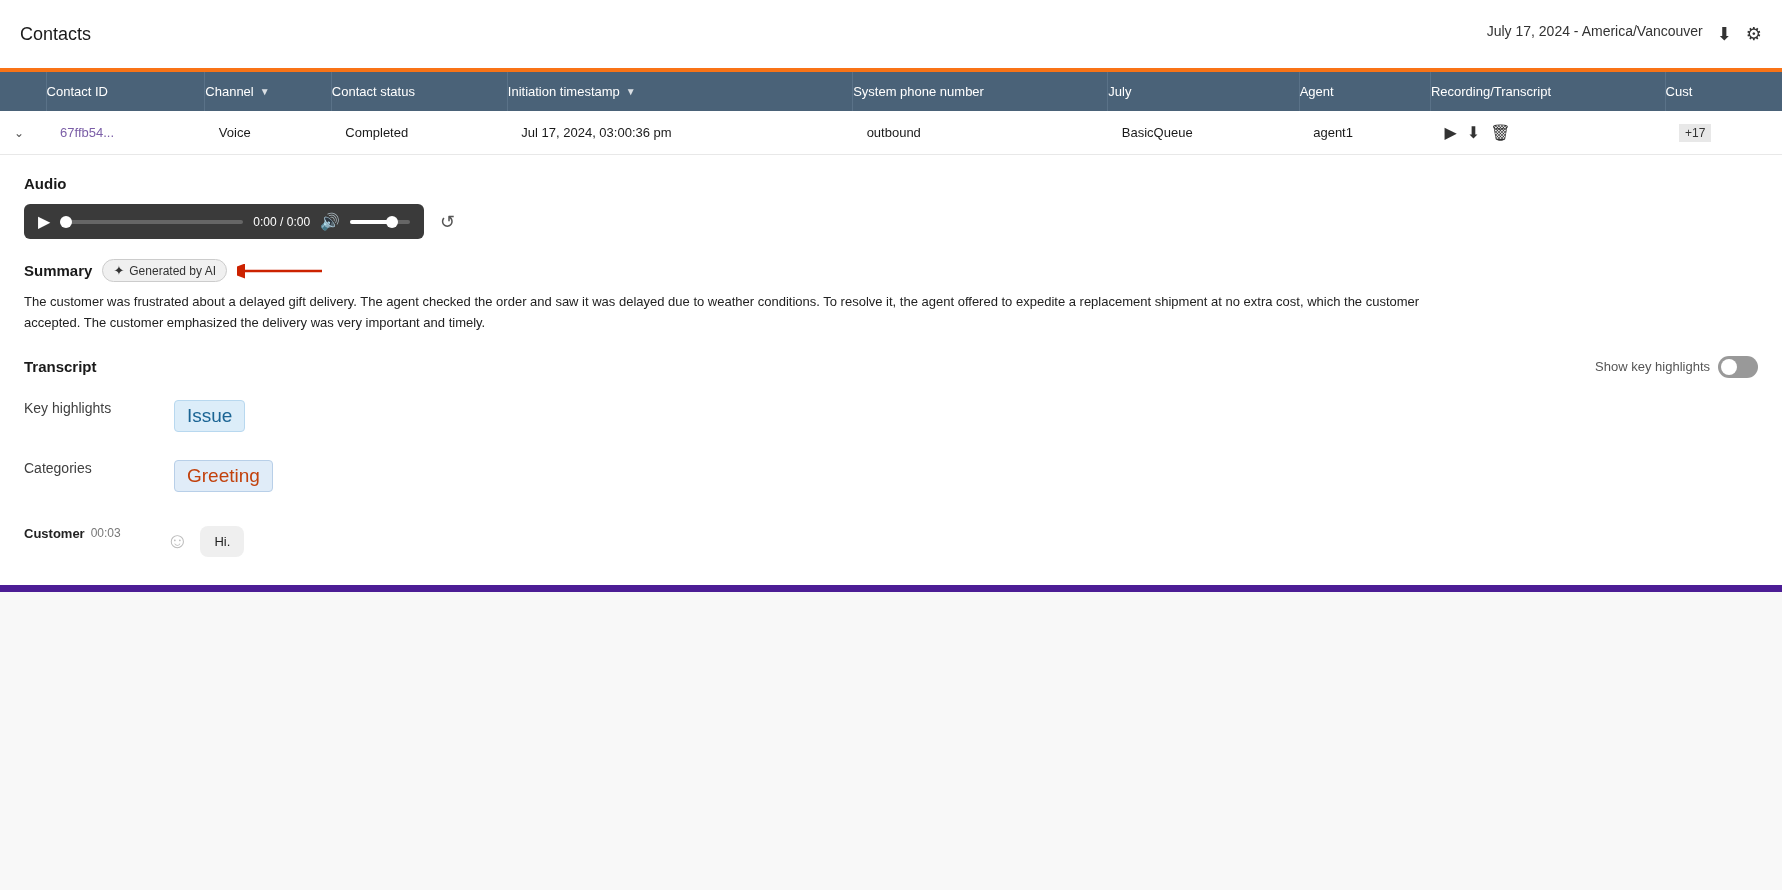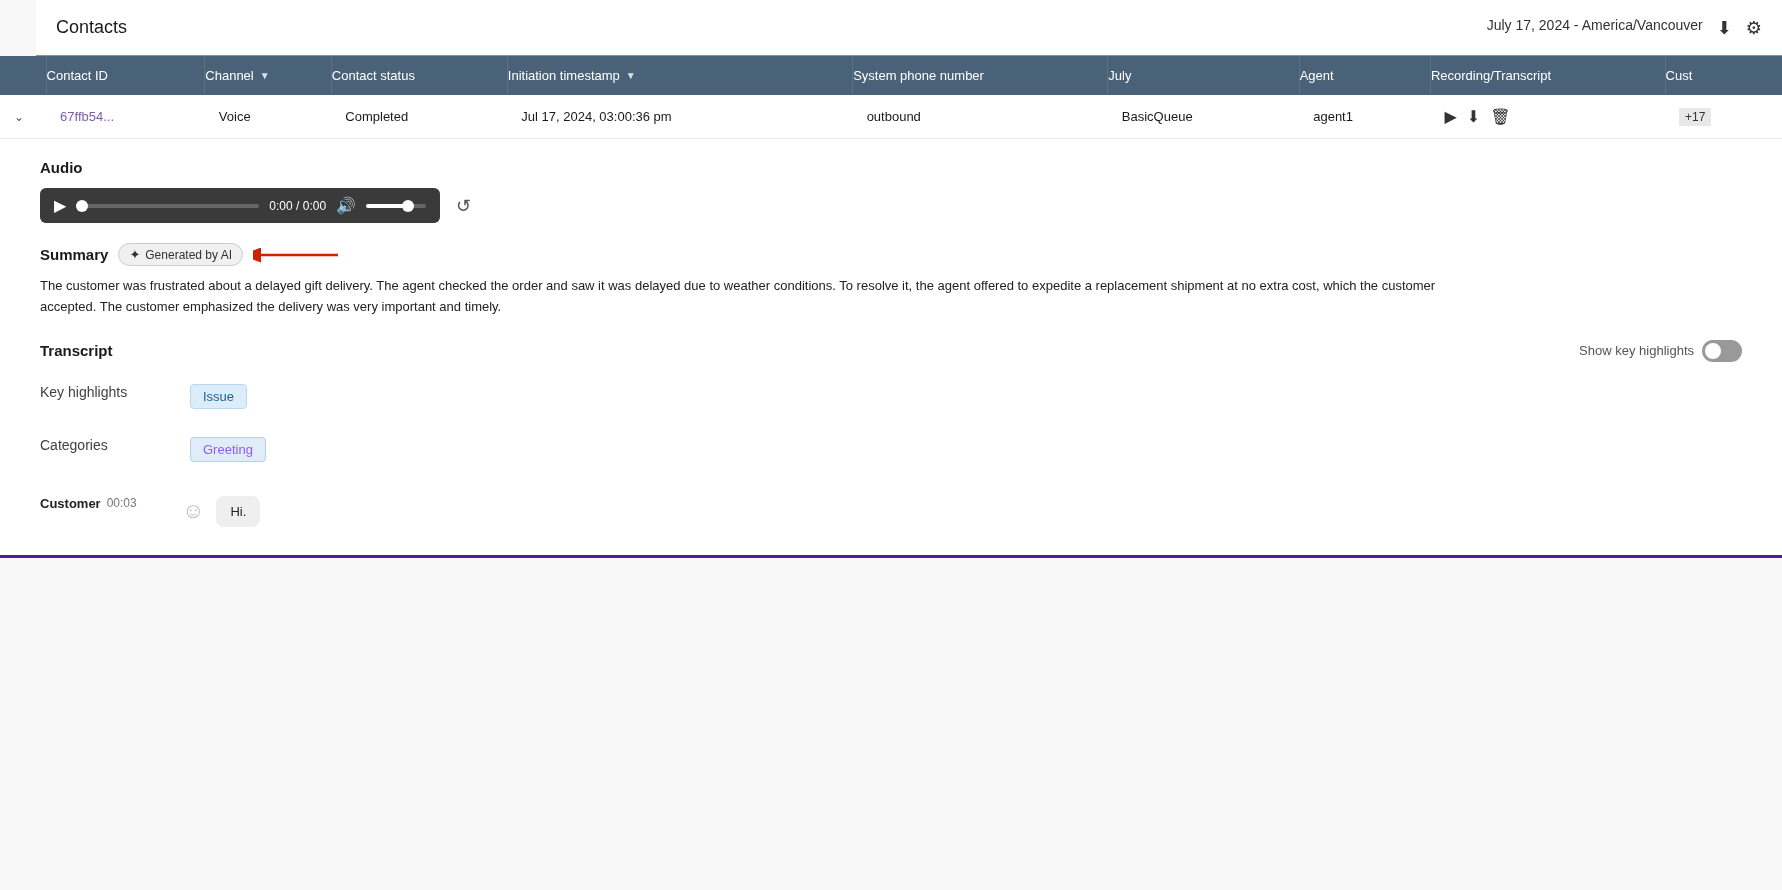--- a/index.html
+++ b/index.html
@@ -1,23 +1,22 @@
 <!DOCTYPE html>
 <html><head>
   <meta charset="utf-8">
   <style>
     * { box-sizing: border-box; margin: 0; padding: 0; }
     body { font-family: -apple-system, BlinkMacSystemFont, 'Segoe UI', Arial, sans-serif; font-size: 14px; background: #f8f8f8; color: #1a1a1a; }
 
     
     .top-header {
       display: flex; align-items: center; justify-content: space-between;
-      padding: 10px 20px; background: #fff; border-bottom: 1px solid #f97316;
-      height: 56px;
-      margin-left: 36px;
+      padding: 10px 20px; background: #fff; border-bottom: 4px solid #f97316;
+      height: 72px;
     }
     .top-header-title { font-size: 18px; font-weight: 500; }
     .top-header-right { display: flex; gap: 14px; font-size: 14px; color: #333; }
     .top-header-right .icon-btn { cursor: pointer; font-size: 18px; color: #333; background: none; border: none; }
 
     
     .table-container { background: #fff; overflow-x: auto; }
     table { width: 100%; border-collapse: collapse; }
     thead tr { background: #4a6278; color: #fff; }
     thead th {
@@ -29,21 +28,21 @@
     .sort-icon { font-size: 10px; opacity: 0.8; }
     tbody tr { background: #fff; border-bottom: 1px solid #e8e8e8; }
     tbody td { padding: 12px 14px; font-size: 13px; vertical-align: middle; }
     .contact-id-link { color: #7b5ea7; text-decoration: none; font-weight: 500; }
     .expand-chevron { color: #555; font-size: 12px; cursor: pointer; padding-right: 8px; }
     .recording-icons { display: flex; gap: 10px; align-items: center; }
     .rec-icon { font-size: 16px; color: #333; cursor: pointer; }
     .more-badge { background: #e8e8e8; border-radius: 0; padding: 2px 6px; font-size: 12px; color: #333; }
 
     
-    .detail-section { background: #fff; padding: 20px 40px; border-bottom: 3px solid #4c1d95; }
+    .detail-section { background: #fff; padding: 20px 24px; border-bottom: 7px solid #4c1d95; }
 
     
     .audio-label { font-size: 15px; font-weight: 600; margin-bottom: 12px; }
     .audio-player {
       display: flex; align-items: center; gap: 10px;
       background: #3a3a3a; border-radius: 6px; padding: 8px 14px;
       width: 400px; color: #fff;
     }
     .play-btn { background: none; border: none; color: #fff; font-size: 16px; cursor: pointer; }
     .progress-bar-container { flex: 1; height: 4px; background: #666; border-radius: 2px; position: relative; }
@@ -83,24 +82,24 @@
     .toggle-slider:before {
       content: ''; position: absolute; height: 16px; width: 16px;
       left: 3px; bottom: 3px; background: #fff; border-radius: 50%; transition: .3s;
     }
 
     
     .highlights-row { display: flex; align-items: flex-start; gap: 20px; margin-bottom: 16px; padding: 6px 0; }
     .highlights-key-label { font-size: 14px; color: #404040; min-width: 130px; font-weight: 400; }
     .tag {
       display: inline-block; padding: 4px 12px; border-radius: 4px;
-      font-size: 13px; font-weight: 500; cursor: default;
+      font-size: 19px; font-weight: 500; cursor: default;
     }
     .tag-issue { background: #dcedf9; color: #1a6494; border: 1px solid #b8d8ef; }
-    .tag-greeting { background: #e0ecf8; color: #8b5cf6; border: 1px solid #b8cfe8; }
+    .tag-greeting { background: #e0ecf8; color: #c2410c; border: 1px solid #b8cfe8; }
 
     
     .categories-row { display: flex; align-items: flex-start; gap: 20px; margin-bottom: 20px; padding: 6px 0; }
 
     
     .message-row { display: flex; align-items: flex-start; gap: 12px; padding: 8px 0; }
     .speaker-info { min-width: 130px; }
     .speaker-name { font-size: 13px; font-weight: 700; color: #222; }
     .speaker-time { font-size: 12px; color: #777; }
     .sentiment-icon { font-size: 22px; color: #bbb; margin-top: 2px; }

